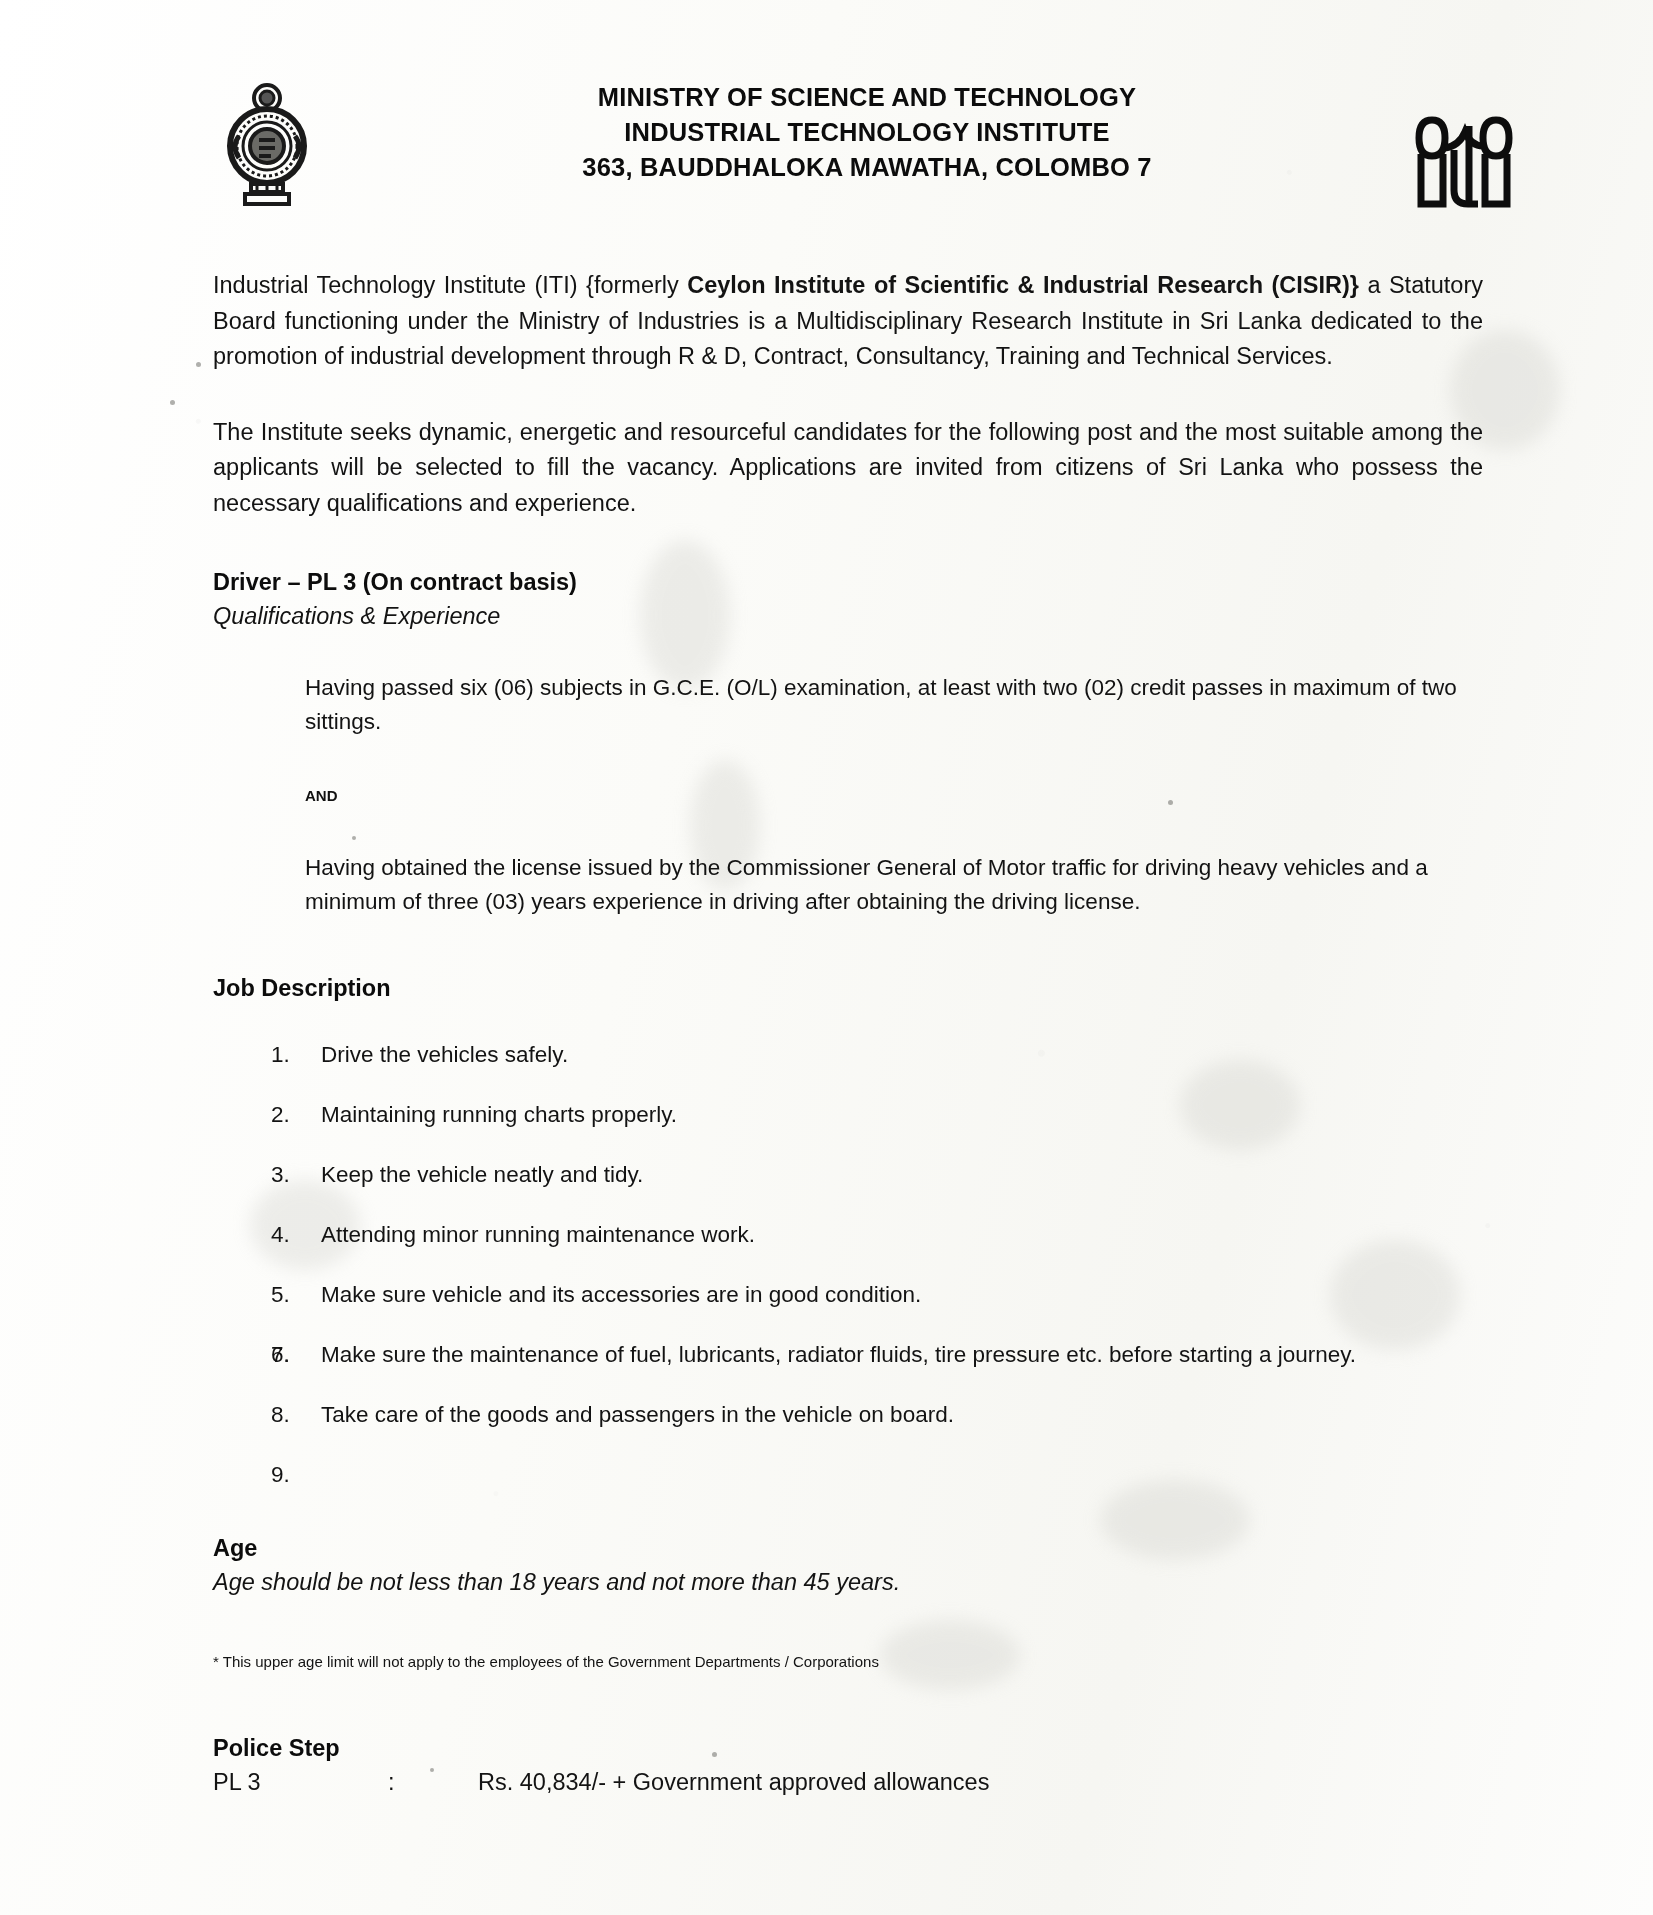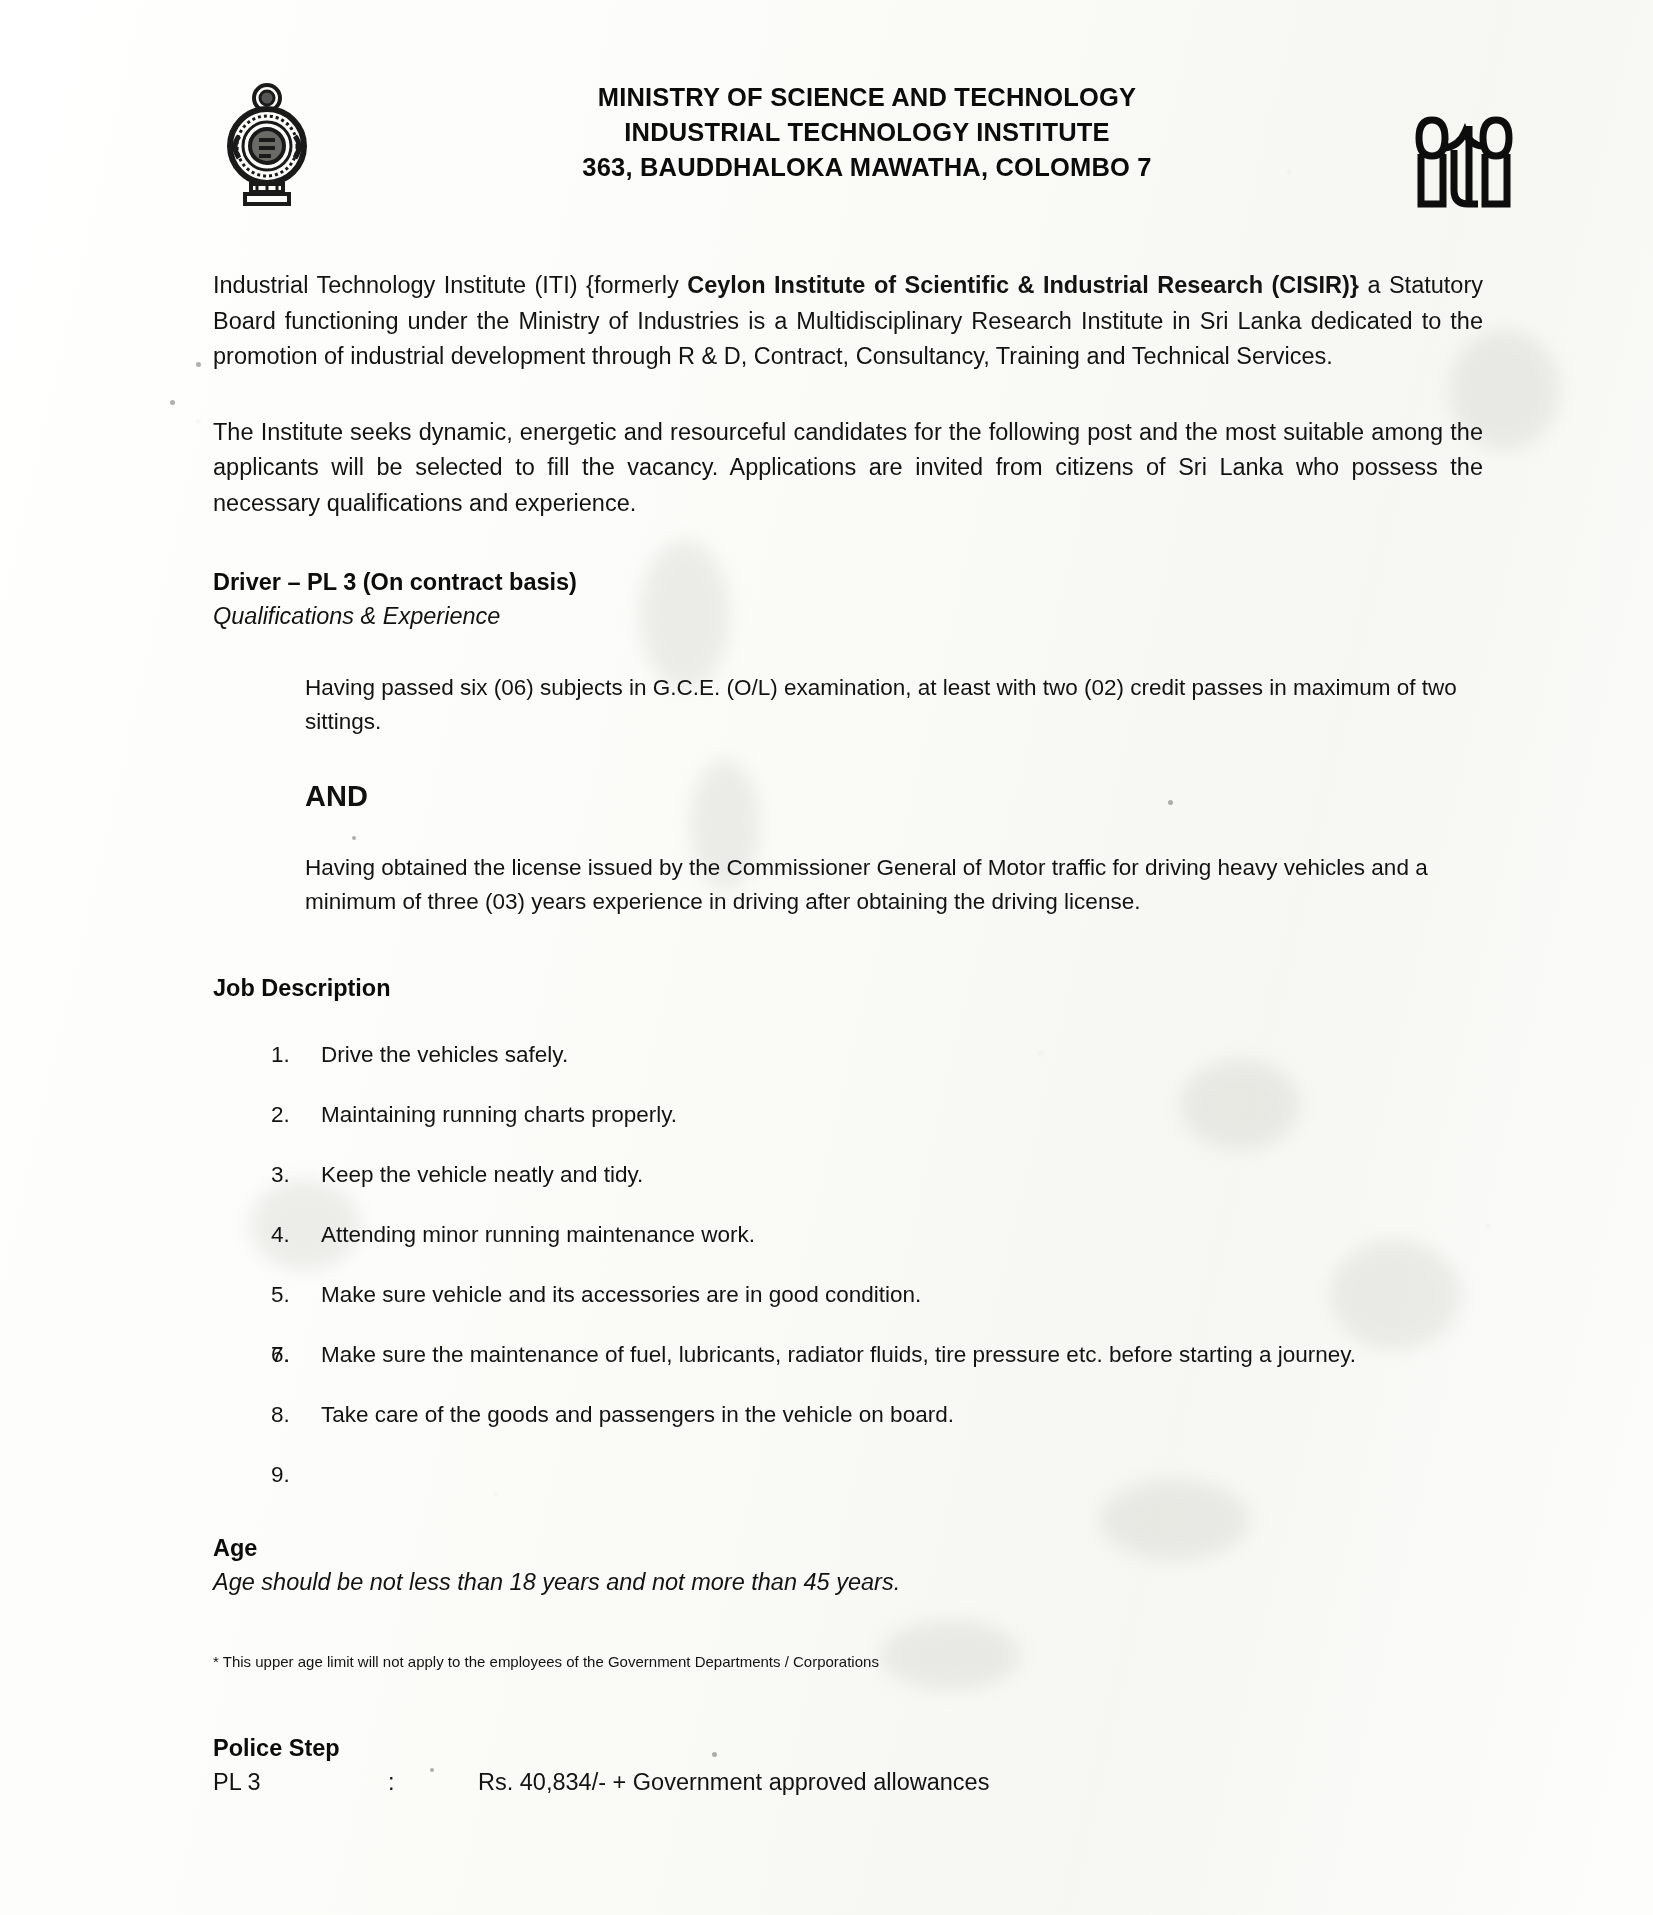--- a/index.html
+++ b/index.html
@@ -113,21 +113,21 @@
   }
   .indent-block p {
     margin: 0;
     font-size: 22.5px;
     line-height: 34px;
     color: #131313;
     text-align: left;
   }
   .and-word {
     margin-left: 92px;
-    font-size: 29px;
+    font-size: 15px;
     font-weight: bold;
     line-height: 34px;
   }
 
   
   ol.jobs {
     margin: 0;
     padding: 0;
     list-style: none;
   }

